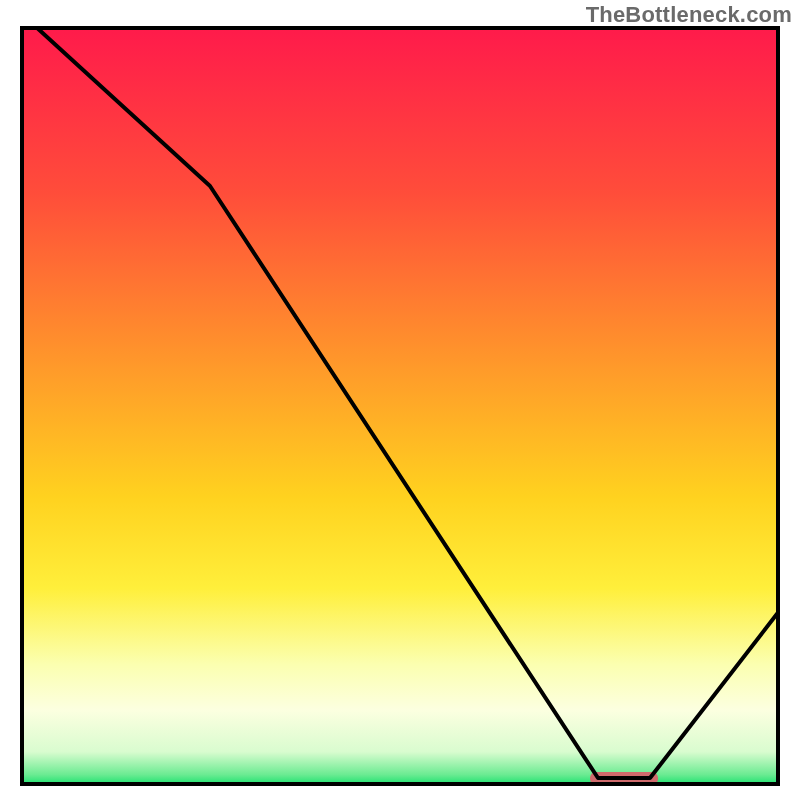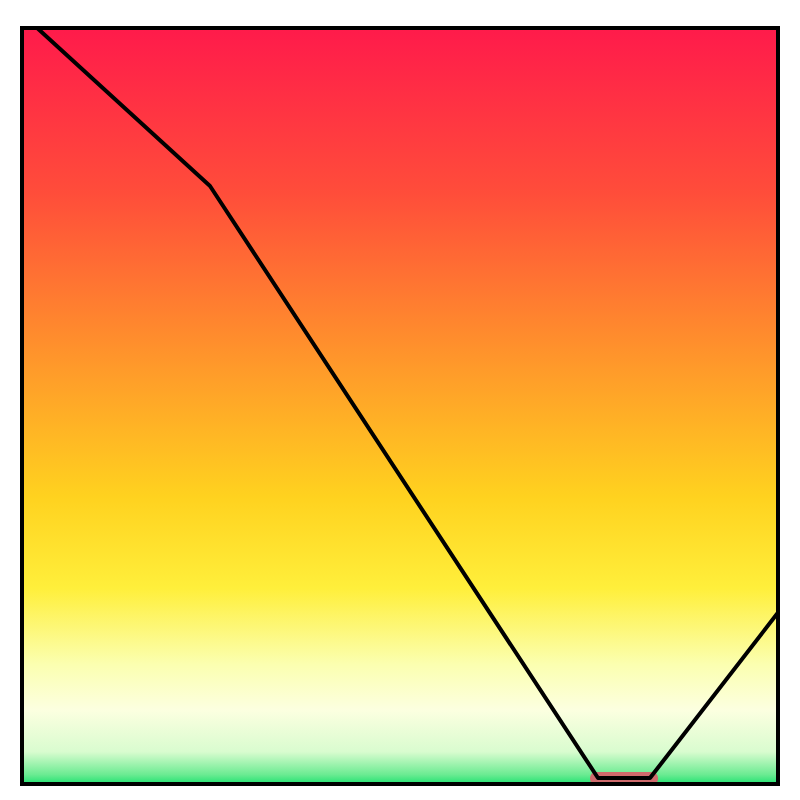--- a/index.html
+++ b/index.html
@@ -51,20 +51,21 @@
     fill: #cf6a6c;
     stroke: none;
     rx: 6; ry: 6;
   }
 </style>
 </head>
 <body>
 
 <div class="stage">
 
+  <div class="watermark">TheBottleneck.com</div>
 
   <div class="plot">
     <svg id="chart-svg" viewBox="0 0 760 760" width="760" height="760" xmlns="http://www.w3.org/2000/svg">
       <defs>
         <linearGradient id="g" x1="0" y1="0" x2="0" y2="1">
             <stop offset="0.0%" stop-color="#ff1a4b"></stop>
             <stop offset="22.0%" stop-color="#ff4d3a"></stop>
             <stop offset="45.0%" stop-color="#ff9a2a"></stop>
             <stop offset="62.0%" stop-color="#ffd21f"></stop>
             <stop offset="74.0%" stop-color="#ffef3b"></stop>

